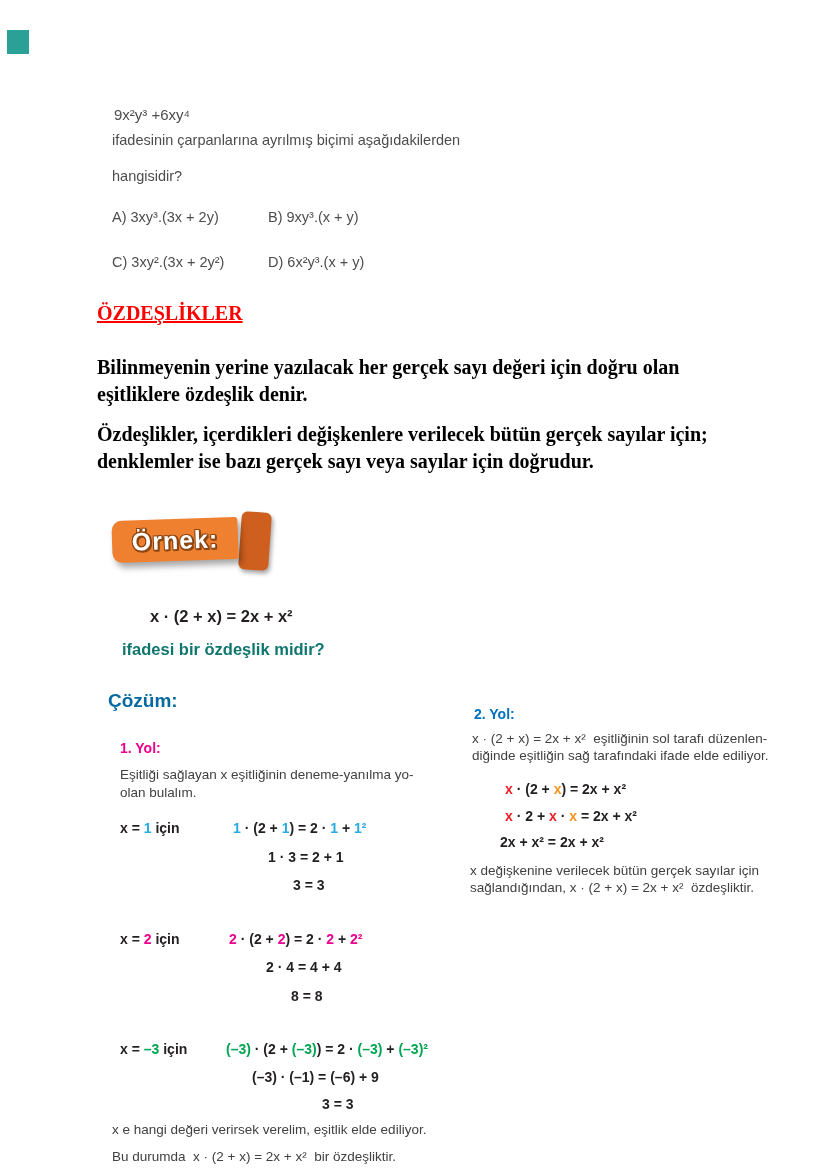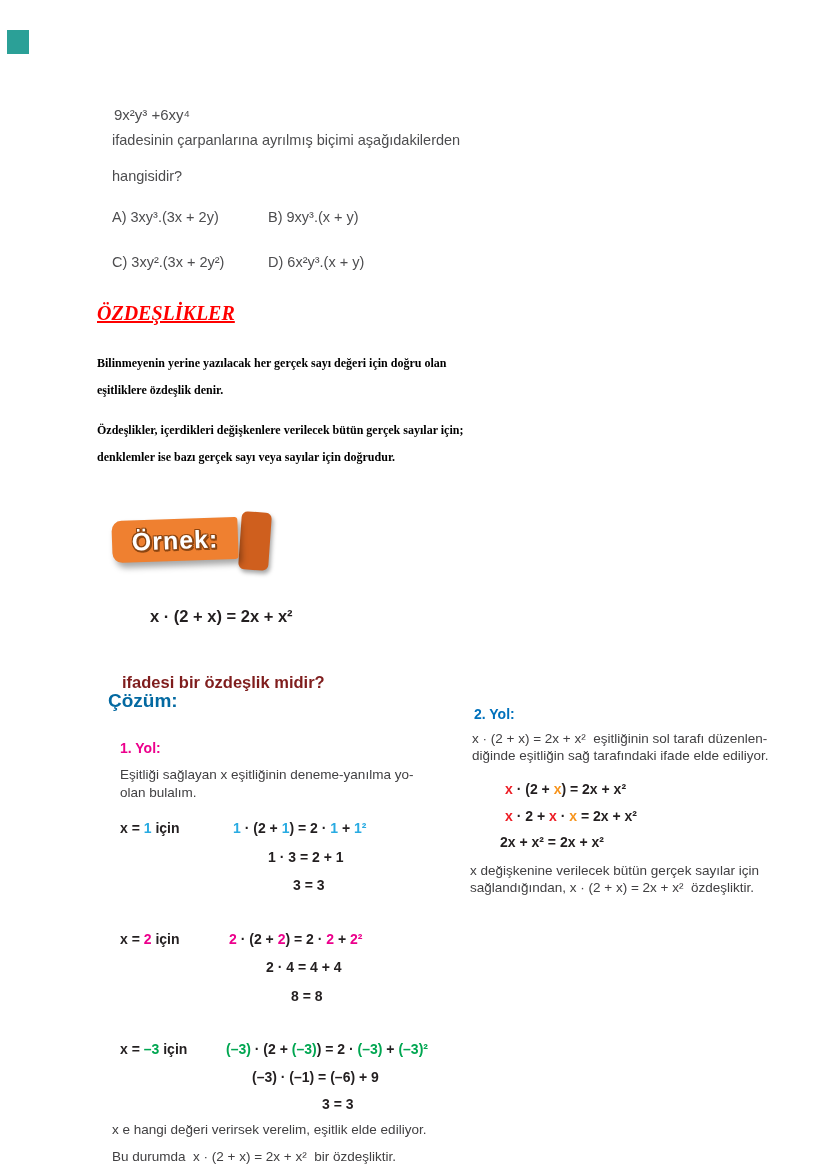--- a/index.html
+++ b/index.html
@@ -14,26 +14,26 @@
   .pos { position: absolute; white-space: pre; }
 
   .corner-square { position: absolute; left: 7px; top: 30px; width: 22px; height: 24px; }
 
   .q-expr  { font-size: 15px; color: #4d4d4f; }
   .q-text  { font-size: 14.5px; color: #4d4d4f; }
   .q-opt   { font-size: 14.5px; color: #4d4d4f; }
 
   .sec-title {
     font-family: "Liberation Serif", serif;
-    font-size: 20px; font-weight: bold; font-style: italic;
+    font-size: 20px; font-weight: bold; 
     text-decoration: underline;
   }
   .sec-para {
     font-family: "Liberation Serif", serif;
-    font-size: 12px; font-weight: bold; color: #000; text-align: center;
+    font-size: 20px; font-weight: bold; color: #000; text-align: center;
   }
 
   
   .ornek-badge { position: absolute; left: 112px; top: 512px; width: 170px; height: 62px; }
   .badge-fold {
     position: absolute; left: 128px; top: 0px; width: 30px; height: 58px;
     border-radius: 6px; transform: rotate(4deg);
     box-shadow: 2px 3px 4px rgba(0,0,0,0.35);
   }
   .badge-body {
@@ -42,21 +42,21 @@
     box-shadow: 3px 5px 6px rgba(0,0,0,0.35);
     display: flex; align-items: center; justify-content: center;
   }
   .badge-label {
     color: #ffffff; font-size: 25px; font-weight: bold; letter-spacing: 1px;
     text-shadow: 2px 2px 0 #8c4511, -1px -1px 0 #8c4511, 1px -1px 0 #8c4511,
                  -1px 1px 0 #8c4511, 2px 0 0 #8c4511, 0 2px 0 #8c4511;
   }
 
   .ex-eq    { font-size: 16.5px; font-weight: bold; color: #231f20; }
-  .ex-q     { font-size: 16.5px; font-weight: bold; color: #7f1d1d; margin-top: 33px; }
+  .ex-q     { font-size: 16.5px; font-weight: bold; color: #0f766e; }
   .cozum    { font-size: 19px; font-weight: bold; }
 
   .yol-label { font-size: 14px; font-weight: bold; }
   .body-txt  { font-size: 13.5px; color: #414042; line-height: 17.5px; text-align: center; }
   .eq        { font-size: 14px; font-weight: bold; color: #231f20; }
 </style>
 </head>
 <body>
 
 <div class="page">

